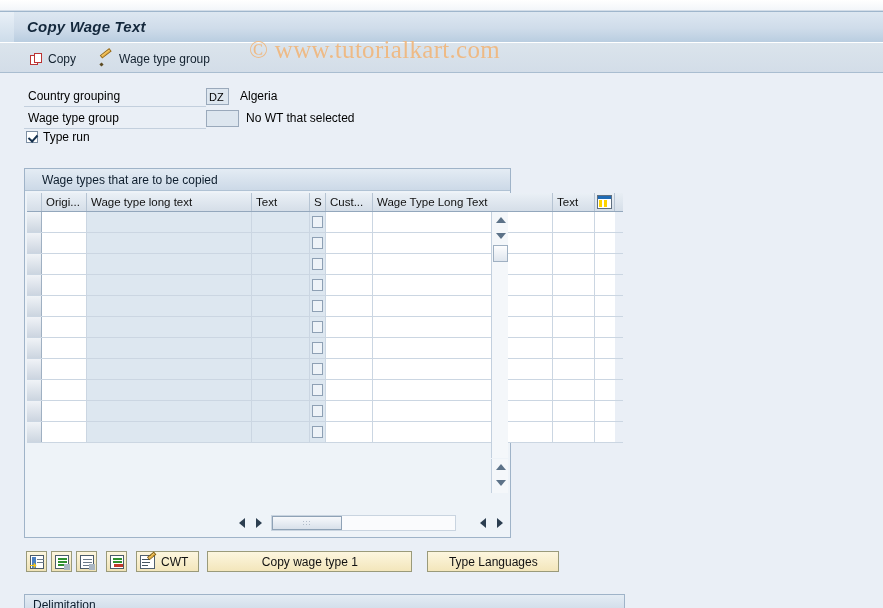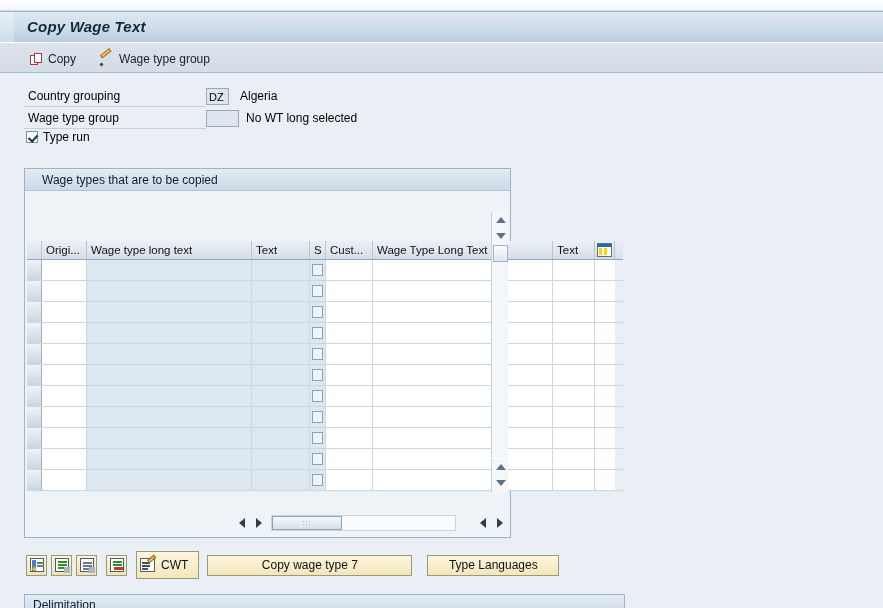--- a/index.html
+++ b/index.html
@@ -77,21 +77,21 @@
 
   
   .tablepanel{position:absolute;left:24px;top:95px;width:487px;height:370px;
     border:1px solid #9fb3c8;background:#eef3f8;box-sizing:border-box;}
   .tp-title{height:22px;background:linear-gradient(#e4ecf4,#ccd9e7);
     border-bottom:1px solid #b0c2d4;display:flex;align-items:center;
     padding-left:17px;font-size:12px;color:#0d1d2d;box-sizing:border-box;}
 
   .grid{position:absolute;left:2px;top:24px;width:596px;}
   .grid-head{display:flex;height:19px;background:linear-gradient(#e8eef4,#d6dfe9);
-    border-bottom:1px solid #93a7bc;box-sizing:border-box;margin-top:48px;}
+    border-bottom:1px solid #93a7bc;box-sizing:border-box;}
   .gh{border-right:1px solid #b6c4d3;font-size:11.5px;color:#111;
     display:flex;align-items:center;padding-left:4px;box-sizing:border-box;
     overflow:hidden;white-space:nowrap;background:linear-gradient(#eaf0f6,#d5dee8);}
   .gh.cfg{padding:0;justify-content:center;background:linear-gradient(#eaf0f6,#d5dee8);}
   .cfg-ico{width:15px;height:14px;border:1px solid #5f6f80;background:#fff;
     position:relative;box-sizing:border-box;display:block;}
   .cfg-ico:before{content:"";position:absolute;left:0;top:0;right:0;height:3px;
     background:#1f6bb5;}
   .cfg-ico:after{content:"";position:absolute;left:1px;top:4px;width:3px;bottom:1px;
     background:#ffd400;box-shadow:5px 0 0 0 #ffd400;}
@@ -155,21 +155,21 @@
   .doc .yel{position:absolute;left:-1px;bottom:-1px;width:7px;height:6px;background:#f5c518;
     clip-path:polygon(0 40%,60% 40%,60% 0,100% 50%,60% 100%,60% 60%,0 60%);}
   .doc .gry{position:absolute;right:-2px;bottom:-2px;width:6px;height:6px;
     background:#aab6c2;}
   .doc .gln{position:absolute;left:2px;height:1.6px;background:#6b7a89;}
 
   .wide-btn{height:21px;border:1px solid #9a9a7a;
     background:linear-gradient(#fdf6df,#f3e6bb);box-sizing:border-box;
     display:flex;align-items:center;justify-content:center;cursor:pointer;
     font-size:12px;color:#111;padding:0 6px;white-space:nowrap;}
-  .cwt-btn{height:28px;border:1px solid #9a9a7a;
+  .cwt-btn{height:21px;border:1px solid #9a9a7a;
     background:linear-gradient(#fdf6df,#f3e6bb);box-sizing:border-box;
     display:flex;align-items:center;gap:6px;cursor:pointer;padding:0 10px 0 3px;
     font-size:12px;color:#111;}
   .cwt-ico{width:15px;height:14px;position:relative;background:#fff;
     border:1px solid #50606f;box-sizing:border-box;}
   .cwt-ico .s{position:absolute;left:1px;height:1.5px;background:#44545f;}
   .cwt-ico .p{position:absolute;right:-2px;top:-2px;width:9px;height:3.5px;
     background:linear-gradient(#ffd36b,#e0a227);border:1px solid #8a6310;
     box-sizing:border-box;transform:rotate(-40deg);}
 
@@ -196,37 +196,38 @@
     <div class="tb-btn" style="left:24px;">
       <span class="ico-copy"></span>
       <span>Copy</span>
     </div>
     <div class="tb-btn" style="left:94px;">
       <span class="ico-pencil"></span>
       <span>Wage type group</span>
     </div>
   </div>
 
+  <div class="watermark">© www.tutorialkart.com</div>
 
   <div class="content">
 
     <div class="form">
 
       <div class="form-row">
         <div class="f-label">Country grouping</div>
         <div class="f-rule" style="left:0px;width:182px;"></div>
         <input class="f-input" style="left: 182px; top: 2px; width: 23px;" value="DZ">
         <div class="f-desc" style="left:216px;">Algeria</div>
       </div>
 
       <div class="form-row">
         <div class="f-label">Wage type group</div>
         <div class="f-rule" style="left:0px;width:182px;"></div>
         <input class="f-input" style="left: 182px; top: 2px; width: 33px;" value="">
-        <div class="f-desc" style="left:222px;">No WT long selected</div>
+        <div class="f-desc" style="left:222px;">No WT that selected</div>
       </div>
     </div>
 
     <div class="cbrow">
       <span class="cbox checked"></span>
       <span>Type run</span>
     </div>
 
     <div class="tablepanel">
       <div class="tp-title">Wage types that are to be copied</div>
@@ -488,21 +489,21 @@
       <button class="cwt-btn" style="margin-left:5px;">
         <span class="cwt-ico">
           <span class="s" style="top:3px;width:8px;"></span>
           <span class="s" style="top:6px;width:8px;"></span>
           <span class="s" style="top:9px;width:6px;"></span>
           <span class="p"></span>
         </span>
         <span>CWT</span>
       </button>
 
-      <button class="wide-btn" style="width:205px;margin-left:4px;">Copy wage type 7</button>
+      <button class="wide-btn" style="width:205px;margin-left:4px;">Copy wage type 1</button>
 
       <button class="wide-btn" style="width:132px;margin-left:11px;">Type Languages</button>
     </div>
 
     <div class="delim">
       <div class="delim-title">Delimitation</div>
 
     </div>
 
   </div>

